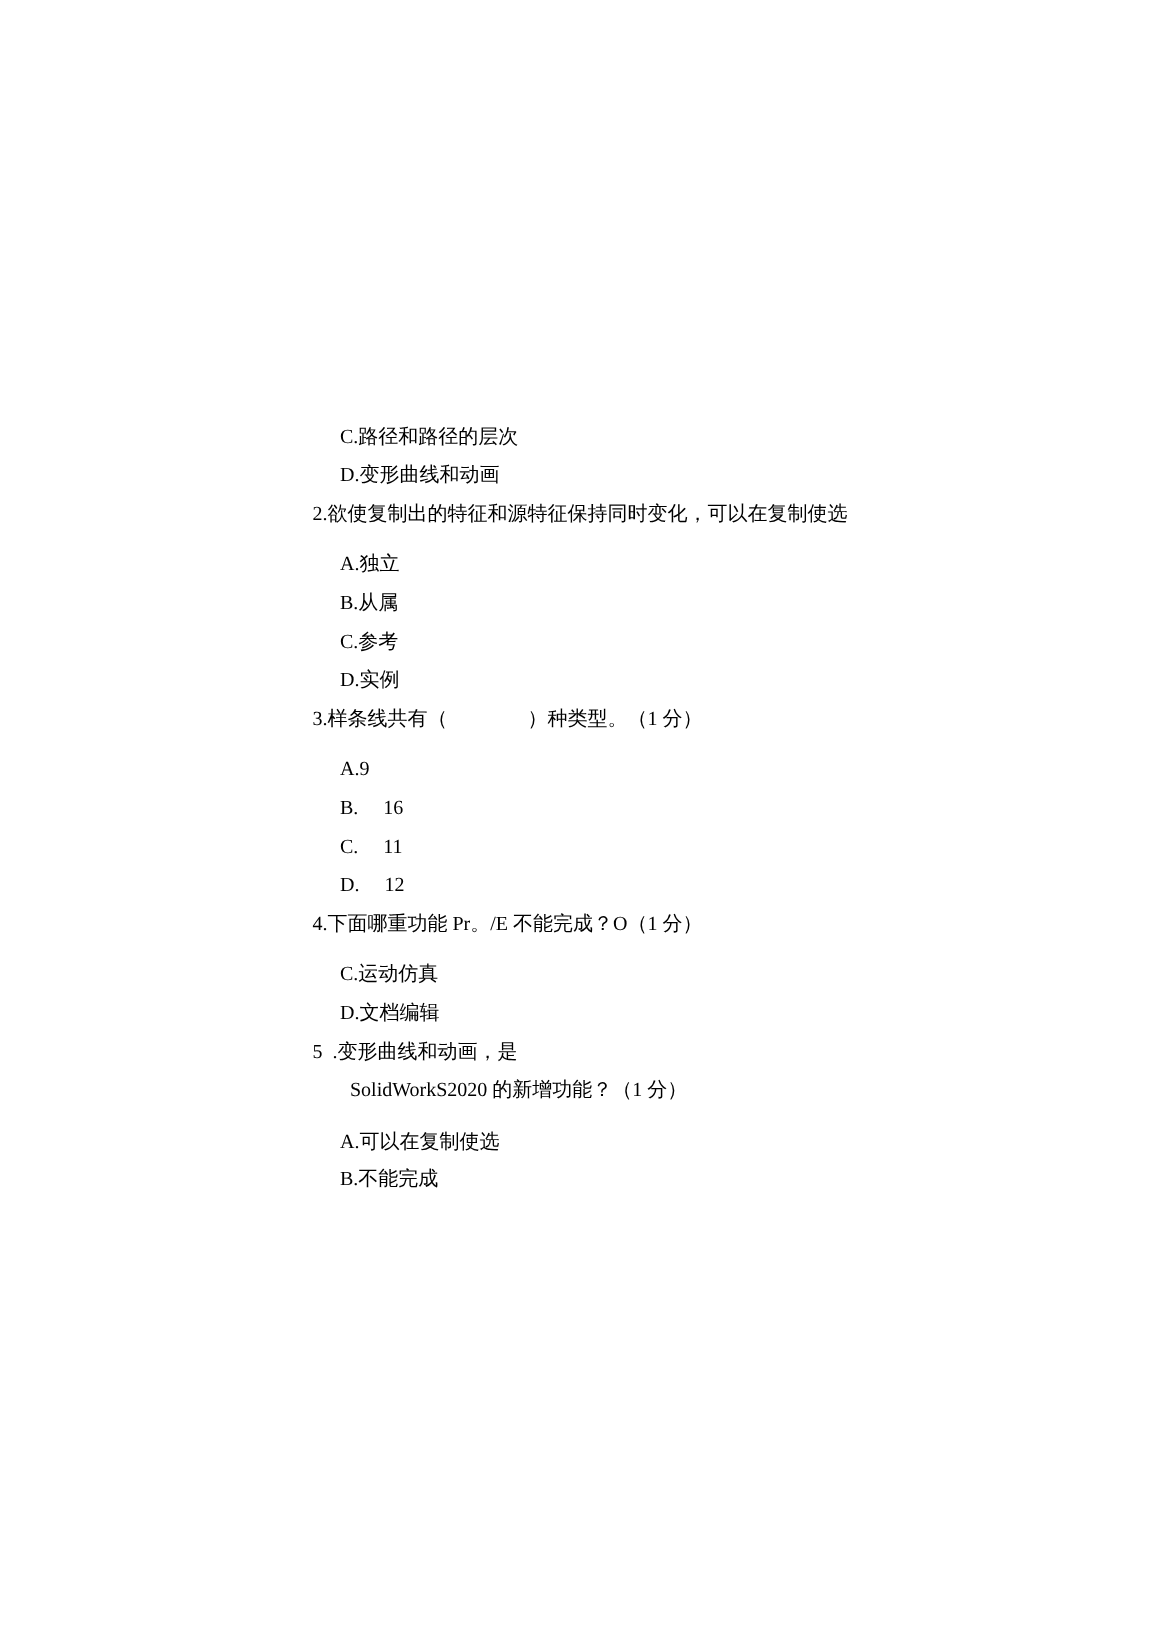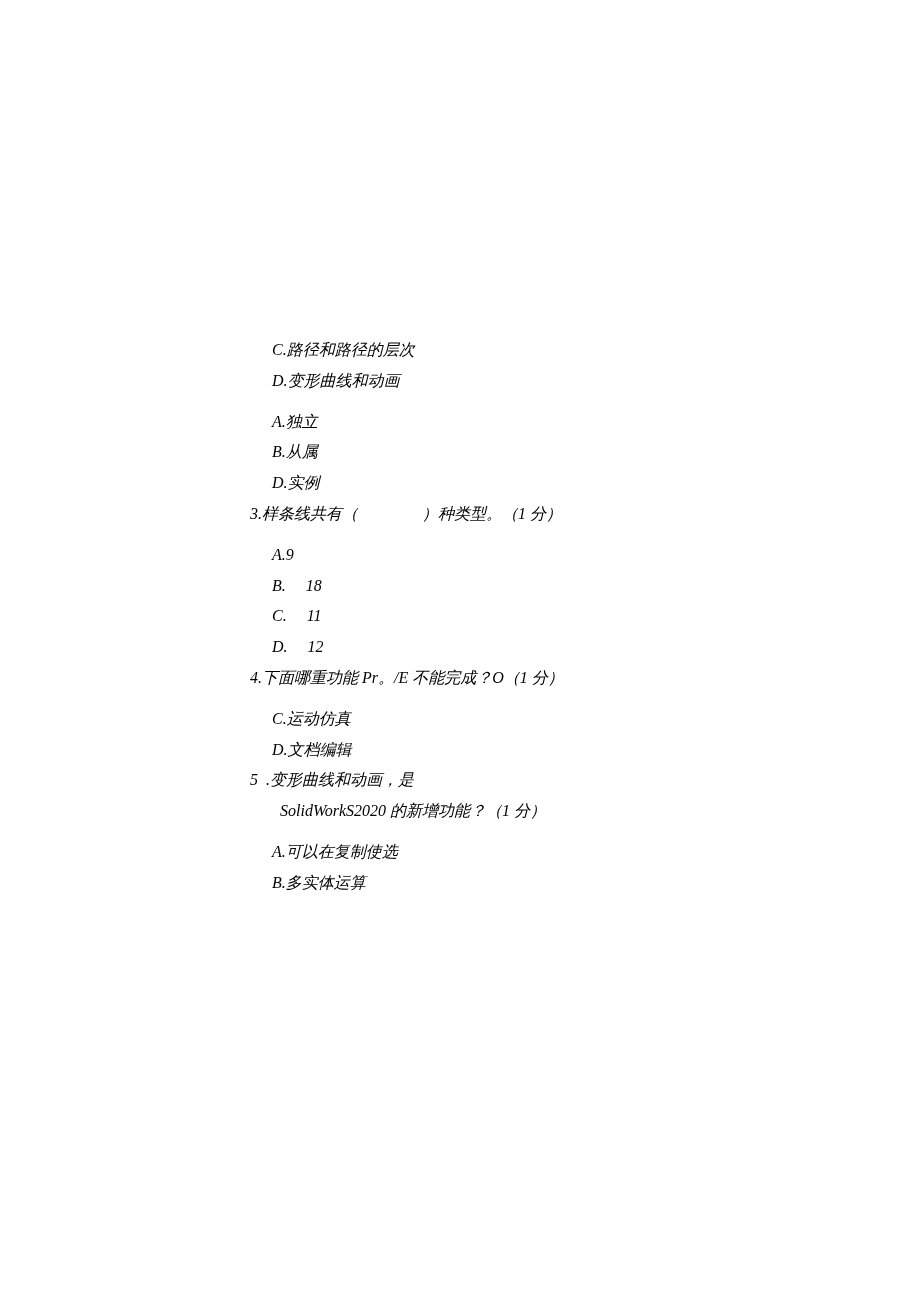--- a/index.html
+++ b/index.html
@@ -1,19 +1,18 @@
 <!DOCTYPE html>
 <html><head>
   <meta charset="utf-8">
   <style>
     * {
       margin: 0;
       padding: 0;
       box-sizing: border-box;
-      font-style: italic;
     }
     body {
       background: #ffffff;
       width: 920px;
       height: 1301px;
       font-family: "SimSun", "宋体", serif;
       font-size: 16px;
       color: #000000;
       line-height: 1.8;
       position: relative;
@@ -44,38 +43,40 @@
     }
   </style>
 </head>
 <body>
 
 <div class="content">
 
   <div class="option">C.路径和路径的层次</div>
   <div class="option">D.变形曲线和动画</div>
 
+  <div class="question">2.欲使复制出的特征和源特征保持同时变化，可以在复制使选</div>
   <div class="spacer-md"></div>
   <div class="option">A.独立</div>
   <div class="option">B.从属</div>
+  <div class="option">C.参考</div>
   <div class="option">D.实例</div>
 
   <div class="question">3.样条线共有（　　　　）种类型。（1 分）</div>
   <div class="spacer-md"></div>
   <div class="option">A.9</div>
-  <div class="option">B.  18</div>
+  <div class="option">B.  16</div>
   <div class="option">C.  11</div>
   <div class="option">D.  12</div>
 
   <div class="question">4.下面哪重功能 Pr。/E 不能完成？O（1 分）</div>
   <div class="spacer-md"></div>
   <div class="option">C.运动仿真</div>
   <div class="option">D.文档编辑</div>
 
   <div class="question">
     <span class="q5-num">5</span><span> .变形曲线和动画，是</span>
   </div>
   <div class="question-indent">SolidWorkS2020 的新增功能？（1 分）</div>
   <div class="spacer-md"></div>
   <div class="option">A.可以在复制使选</div>
-  <div class="option">B.多实体运算</div>
+  <div class="option">B.不能完成</div>
 
 </div>
 
 </body></html>

